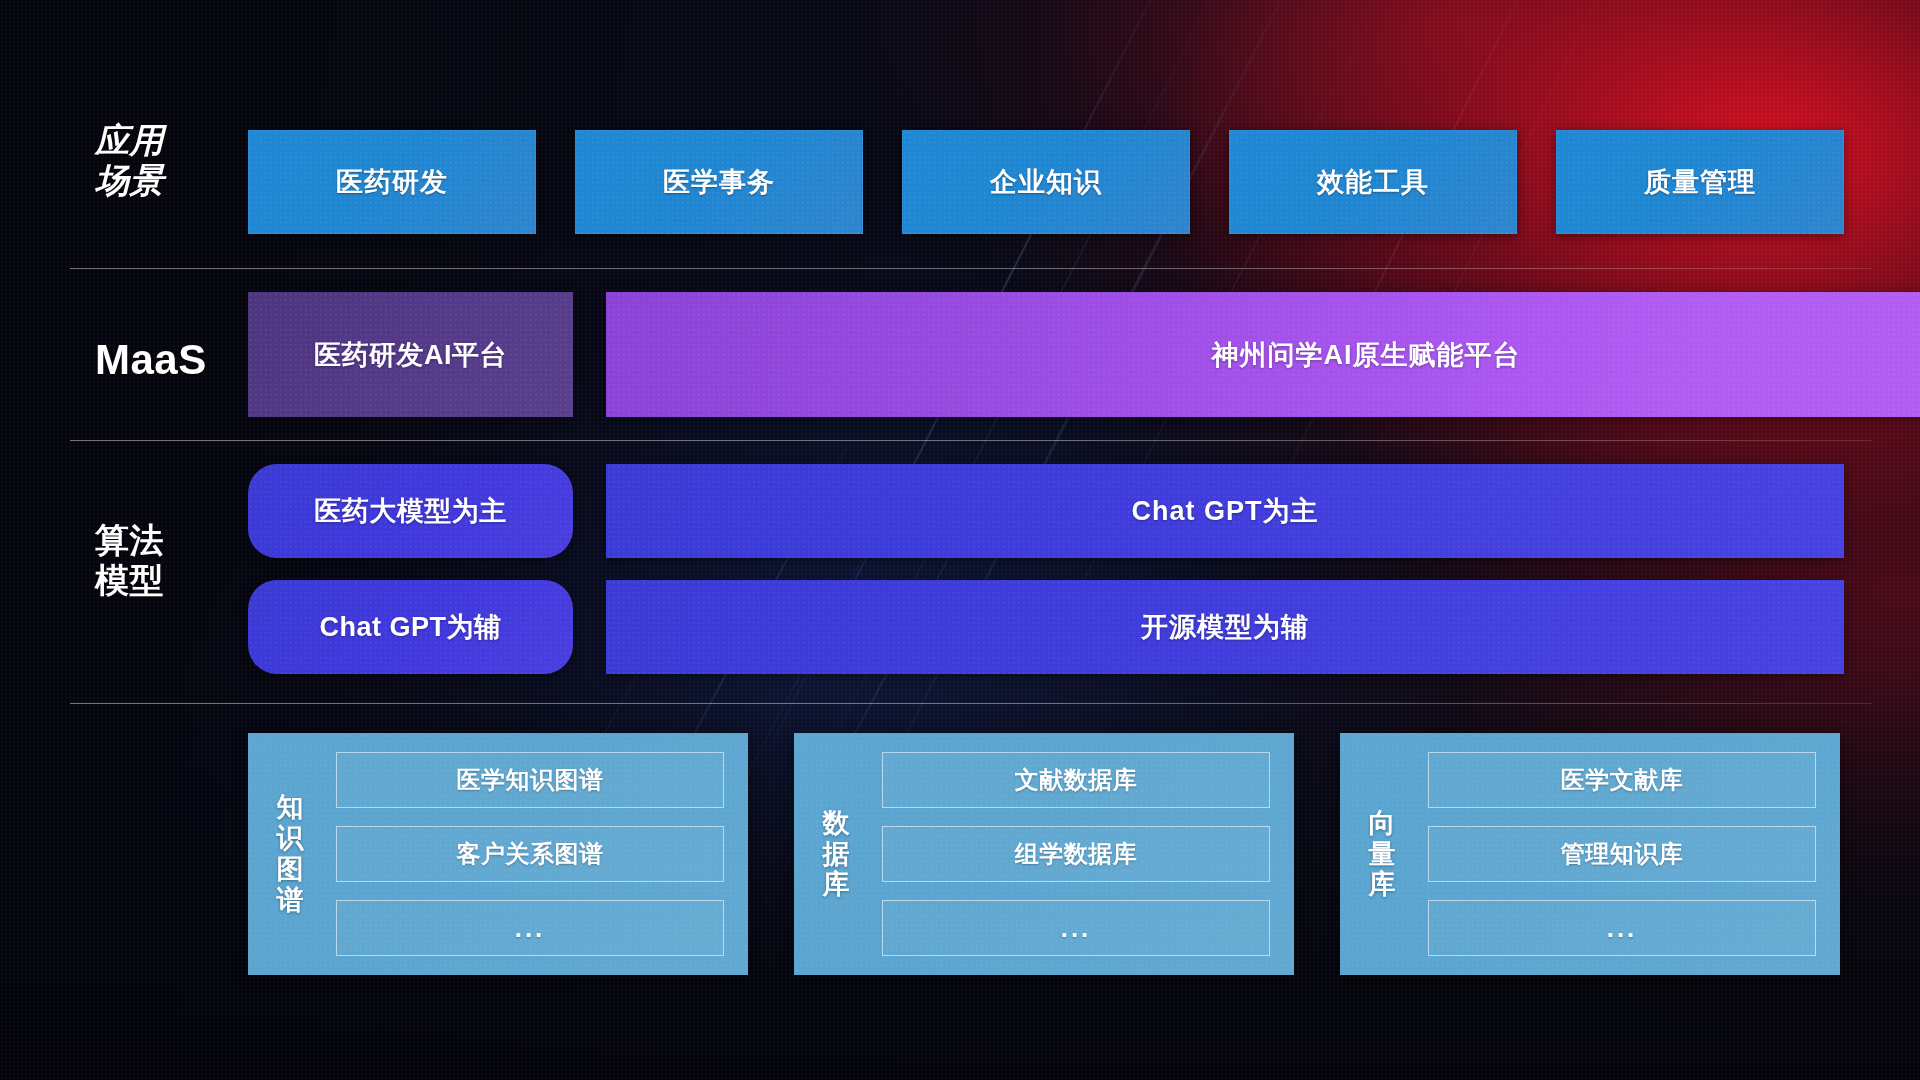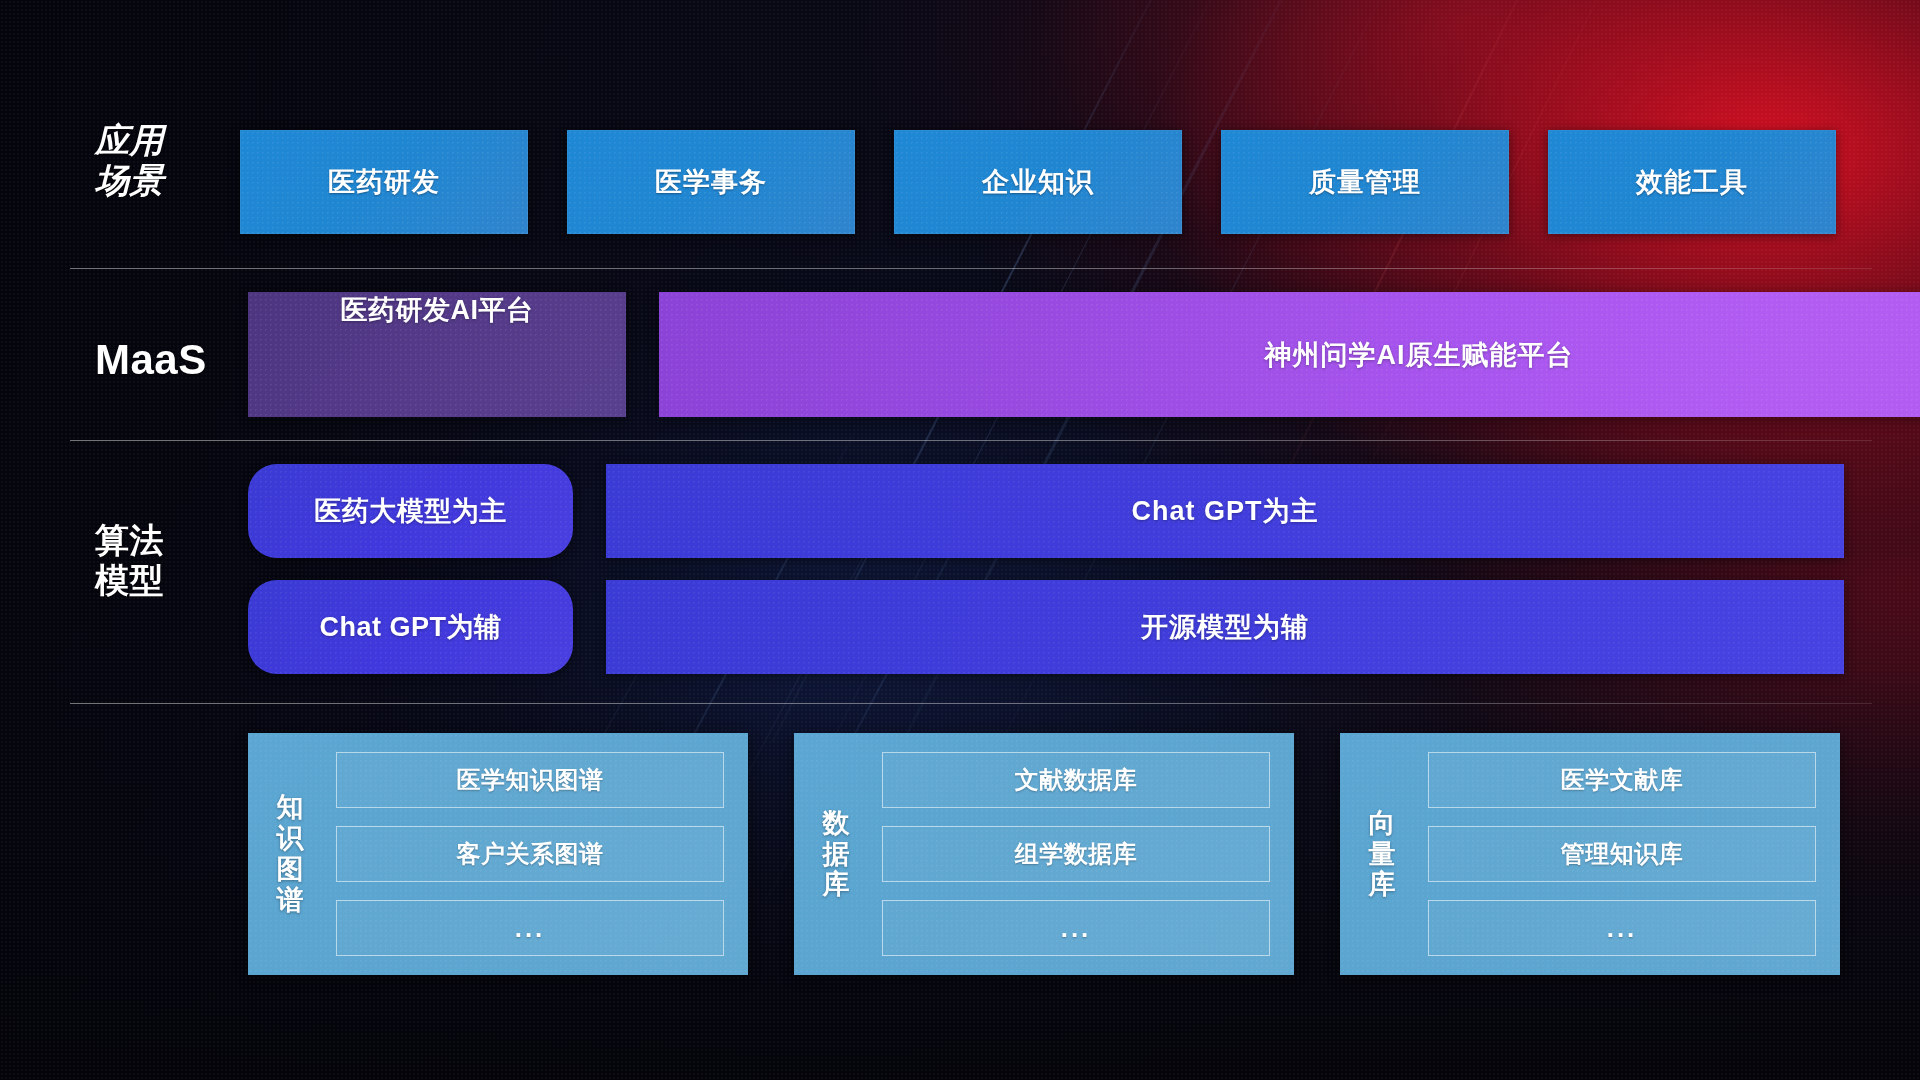--- a/index.html
+++ b/index.html
@@ -90,21 +90,21 @@
     line-height: 1.18;
     letter-spacing: 0.5px;
     text-shadow: 0 1px 3px rgba(0,0,0,0.7);
   }
   .row-label.cn { font-size: 34px; }
   .row-label.en { font-size: 42px; }
 
   
   .scenarios {
     position: absolute;
-    left: 240px;
+    left: 248px;
     top: 130px;
     display: flex;
     gap: 39px;
   }
   .scenario-card {
     width: 288px;
     height: 104px;
     display: flex;
     align-items: center;
     justify-content: center;
@@ -130,24 +130,24 @@
 
   
   .maas-row {
     position: absolute;
     left: 248px;
     top: 292px;
     display: flex;
     gap: 33px;
   }
   .maas-left {
-    width: 378px;
+    width: 325px;
     height: 125px;
     display: flex;
-    align-items: flex-start;
+    align-items: center;
     justify-content: center;
     background: linear-gradient(135deg, #4d3580 0%, #543a89 50%, #59408e 100%);
     color: #fff;
     font-size: 27px;
     font-weight: bold;
     letter-spacing: 0.5px;
     position: relative;
     overflow: hidden;
     box-shadow: 0 2px 10px rgba(0,0,0,0.45);
   }
@@ -342,24 +342,24 @@
       <div class="scenario-card">
         <span>医药研发</span>
       </div>
       <div class="scenario-card">
         <span>医学事务</span>
       </div>
       <div class="scenario-card">
         <span>企业知识</span>
       </div>
       <div class="scenario-card">
+        <span>效能工具</span>
+      </div>
+      <div class="scenario-card">
         <span>质量管理</span>
-      </div>
-      <div class="scenario-card">
-        <span>效能工具</span>
       </div>
     </div>
 
     <div class="divider" style="top:268px;"></div>
 
     <div class="row-label en" style="top:335px;">
       <div>MaaS</div>
     </div>
 
     <div class="maas-row">

